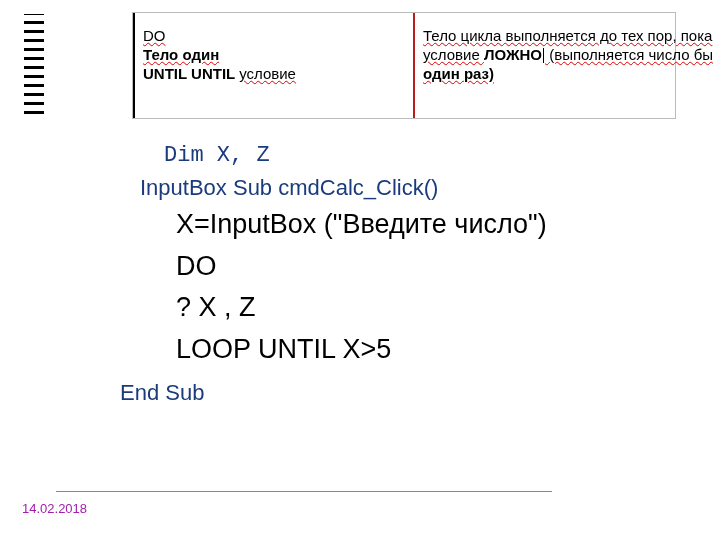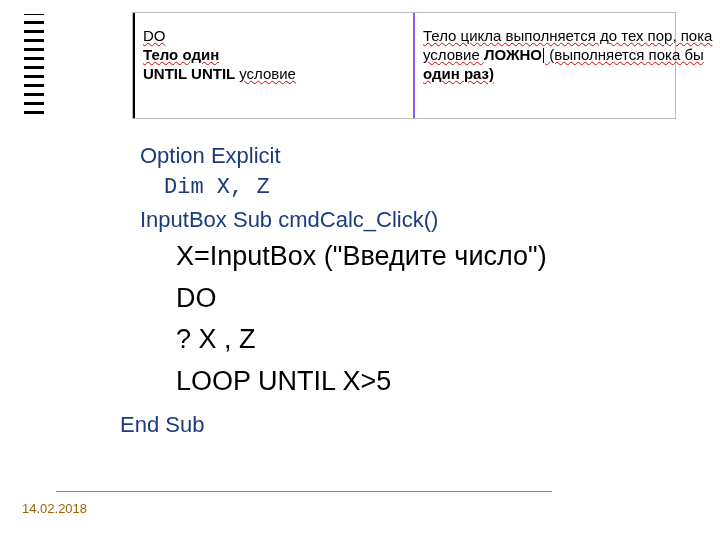--- a/index.html
+++ b/index.html
@@ -54,21 +54,21 @@
     box-sizing: border-box;
   }
   .top-box .col-left {
     left: 0;
     width: 250px;
     border-left: 2px solid #000;
   }
   .top-box .col-right {
     left: 280px;
     width: 260px;
-    border-left: 2px solid #8b5cf6;
+    border-left: 2px solid #b91c1c;
   }
   .top-box .l1, .top-box .l2, .top-box .l3 { white-space: nowrap; }
   .top-box .l1, .top-box .l2 { font-family: Arial, sans-serif; }
   .top-box .l3 { font-weight: bold; }
   .top-box .col-left .l2 { font-weight: bold; }
   .top-box .col-right .l1 span.rline,
   .top-box .col-right .l2 span.rline,
   .top-box .col-right .l3 span.rline {
     
     text-decoration: underline wavy #d00;
@@ -120,21 +120,21 @@
     height: 1px;
     background: #888;
   }
 
   
   .date-footer {
     position: absolute;
     left: 22px;
     bottom: 24px;
     font-size: 13px;
-    color: #a16207;
+    color: #a21caf;
   }
 </style>
 </head>
 <body>
 
 <div class="slide">
 
   <div class="left-hatch"></div>
 
   <div class="top-box">
@@ -142,28 +142,27 @@
       <div class="l1"><span class="rline">DO</span></div>
       <div class="l2"><span class="rline">Тело один</span></div>
       <div class="l3">
         <span style="font-weight:bold;">UNTIL UNTIL</span>
         <span class="rline" style="font-weight:normal;">условие</span>
       </div>
     </div>
     <div class="col col-right">
       <div class="l1"><span class="rline">Тело цикла выполняется до тех пор, пока</span></div>
       <div class="l2">
-        <span class="rline">условие </span><span style="font-weight:bold;">ЛОЖНО</span><span class="text-cursor"></span><span class="rline"> (выполняется пока бы</span>
+        <span class="rline">условие </span><span style="font-weight:bold;">ЛОЖНО</span><span class="text-cursor"></span><span class="rline"> (выполняется число бы</span>
       </div>
       <div class="l3"><span class="rline">один раз)</span></div>
     </div>
   </div>
 
   <div class="code-area">
-    <div class="i1">Option Explicit</div>
     <div class="i2">Dim X, Z</div>
     <div class="i1">InputBox Sub cmdCalc_Click()</div>
     <div class="body">
       <div class="row">X=InputBox ("Введите число")</div>
       <div class="row">DO</div>
       <div class="row">? X , Z</div>
       <div class="row">LOOP UNTIL X&gt;5</div>
     </div>
     <div class="endline">End Sub</div>
   </div>

